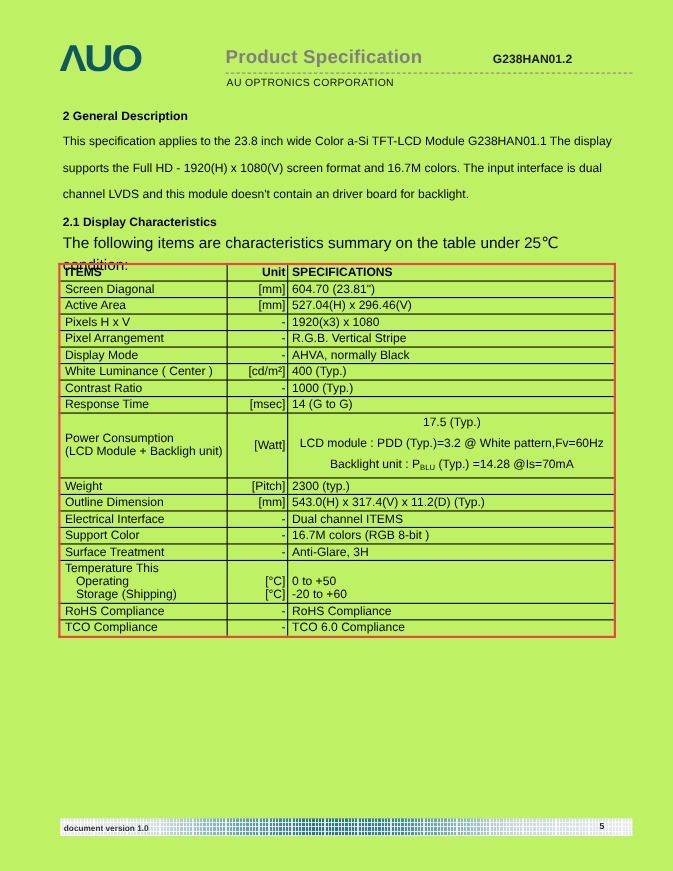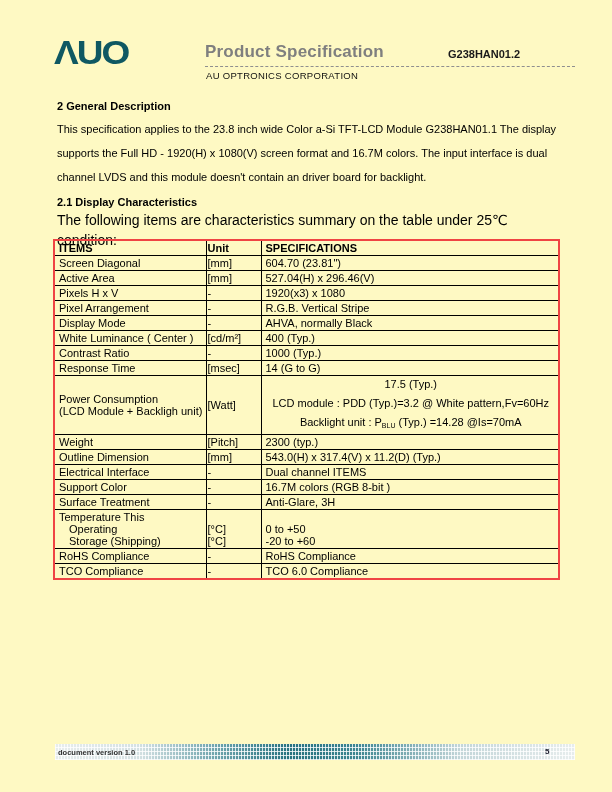--- a/index.html
+++ b/index.html
@@ -1,19 +1,19 @@
 <!DOCTYPE html>
 <html><head>
 <meta charset="utf-8">
 <style>
   * { margin:0; padding:0; box-sizing:border-box; }
   html,body { background:#888; }
   .page {
     width:612px; height:792px; margin:0 auto; position:relative;
-    background:#fef9c3; overflow:hidden;
+    background:#bef264; overflow:hidden;
     font-family:"Liberation Sans","DejaVu Sans",sans-serif; color:#000;
   }
   
   .logo {
     position:absolute; left:54px; top:34px;
     font-size:37px; font-weight:bold; color:#0f5862;
     letter-spacing:-2px; transform:scaleY(0.92); transform-origin:top left;
   }
   .doc-title {
     position:absolute; left:205px; top:42px;
@@ -48,21 +48,21 @@
   }
   table.spec col.c1 { width:152px; }
   table.spec col.c2 { width:55px; }
   table.spec col.c3 { width:298px; }
   table.spec th, table.spec td {
     border:1px solid #000; padding:1px 2px 1px 4px; vertical-align:middle;
     overflow:hidden; white-space:nowrap;
   }
   table.spec { border:2px solid #ef4444; }
   table.spec th { text-align:left; height:14px; font-size:11px; }
-  table.spec th.c, table.spec td.c { text-align:left; padding-left:1px; padding-right:1px;margin-left:48px; }
+  table.spec th.c, table.spec td.c { text-align:right; padding-left:1px; padding-right:1px;margin-left:48px; }
   table.spec td { height:13px; }
   td.top { vertical-align:top; }
   .pline { line-height:12px; margin:1px 0 7px 0;text-align:center; }
   .pline:last-child { margin-bottom:1px; }
   .indent { padding-left:10px; }
   .spacer { height:12px; }
   sub.blu { font-size:7px; vertical-align:-2px; }
   
   .footer-band {
     position:absolute; left:55px; top:744px; width:520px; height:16px;

